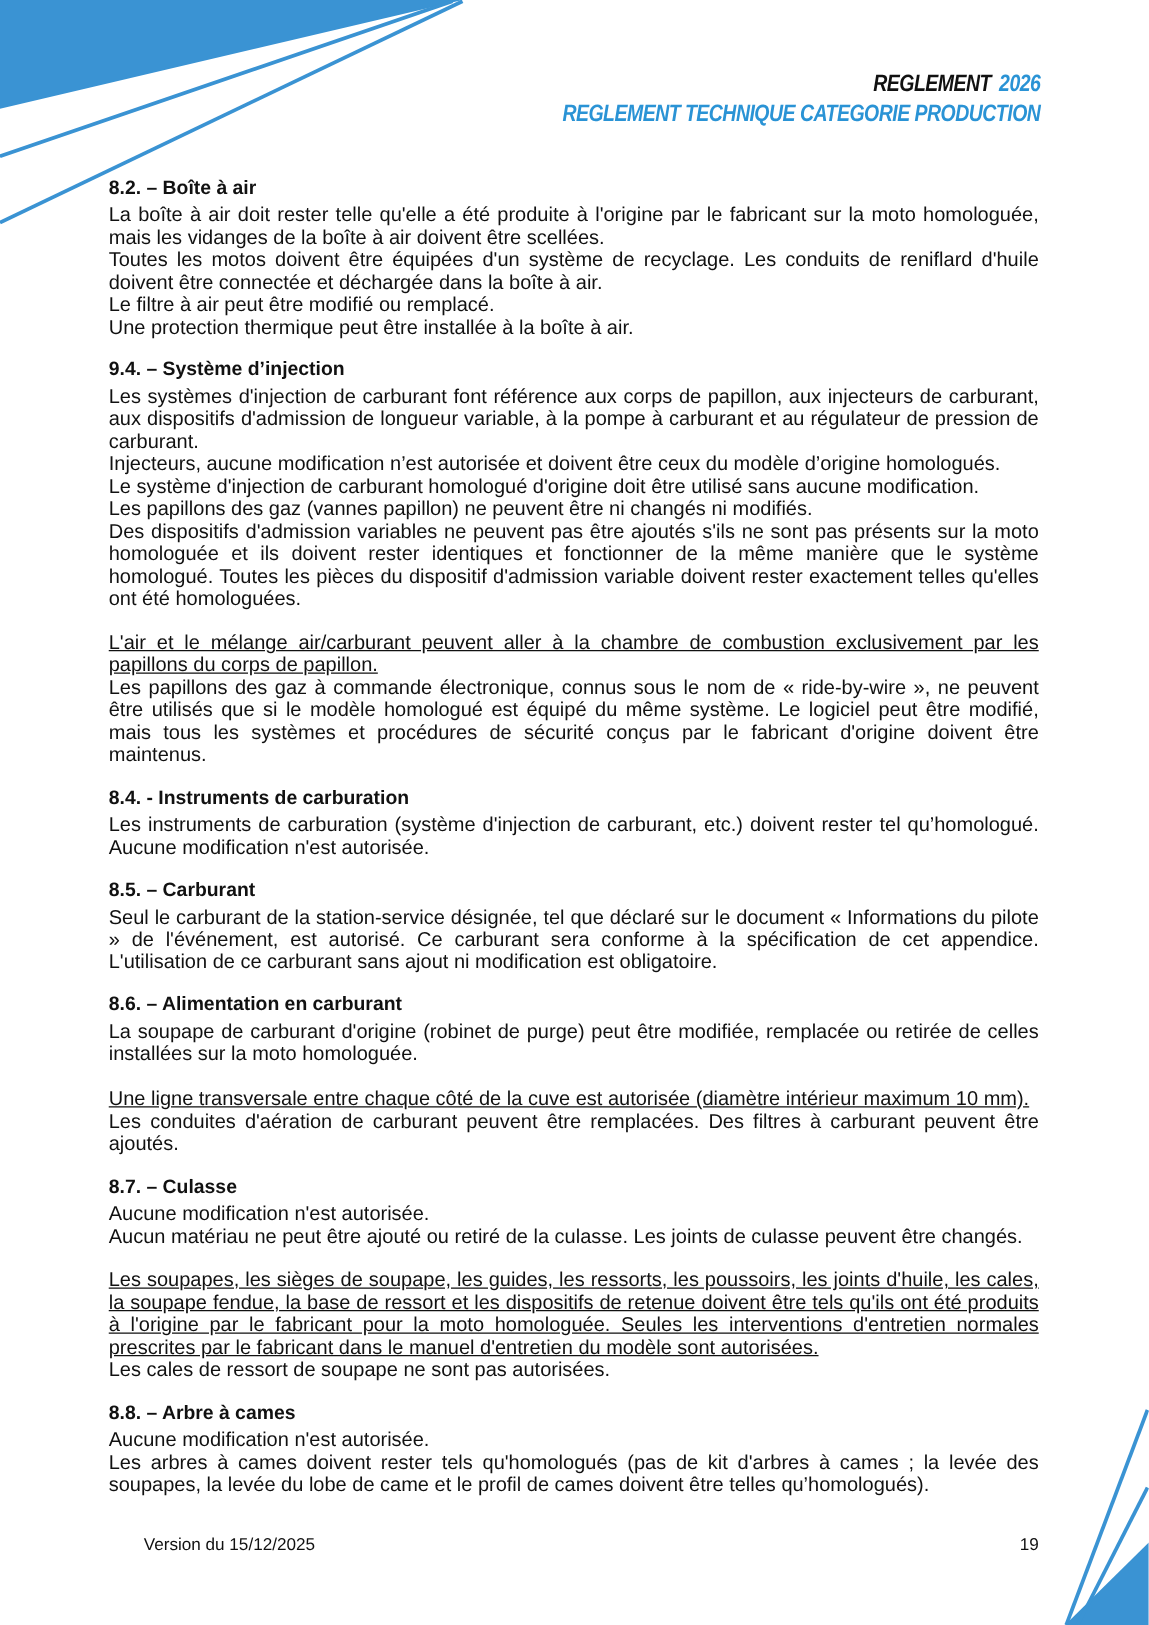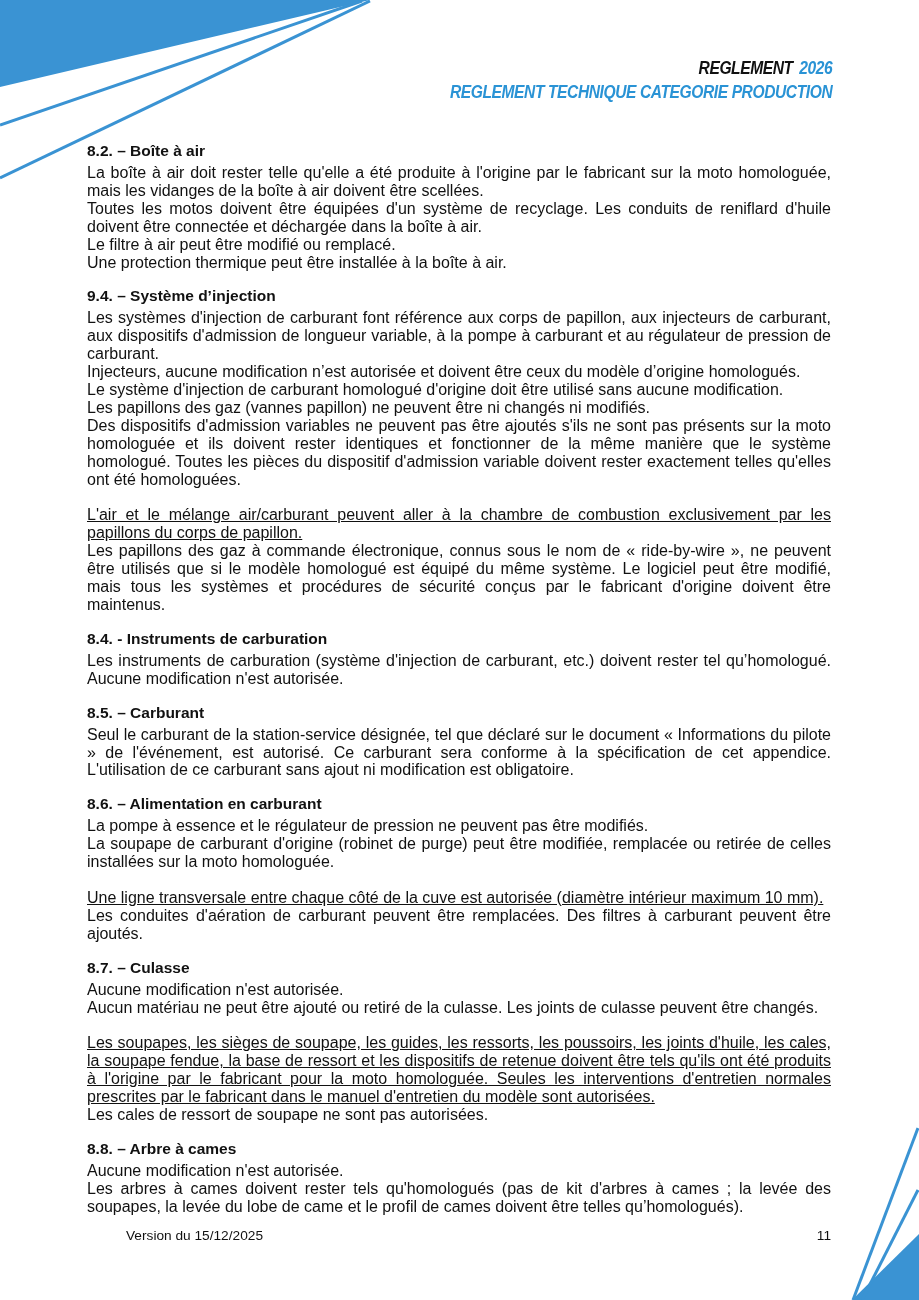--- a/index.html
+++ b/index.html
@@ -11,21 +11,21 @@
             letter-spacing: -0.5px; transform: scaleX(0.82); transform-origin: right center; }
   .header .line1 { font-size: 19px; line-height: 20px; color: #111; }
   .header .line1 .year { color: #2a93d5; margin-left: 8px; }
   .header .line2 { font-size: 19px; line-height: 22px; color: #2a93d5; margin-top: 3px; }
   .content { position: absolute; left: 87px; top: 141px; width: 744px; }
   .section { margin-bottom: 15px; }
   h2 { font-size: 15.5px; font-weight: bold; margin: 0 0 4px 0; line-height: 19px; }
   p { margin: 0; font-size: 16px; line-height: 17.9px; text-align: justify; }
   p.gap { margin-top: 17.9px; text-decoration: underline; }
   .footer { position: absolute; top: 1228px; left: 115px; width: 716px; font-size: 13.7px; }
-  .footer .version { position: absolute; left: 11px; }
+  .footer .version { position: absolute; left: 0; }
   .footer .page { position: absolute; right: 0; }
 </style>
 </head>
 <body>
 
 <svg class="deco" viewBox="0 0 919 1300" xmlns="http://www.w3.org/2000/svg">
   <g>
     <polygon points="0,0 370,0 0,87" fill="#3a93d3"></polygon>
     <line x1="362" y1="1" x2="0" y2="125" stroke="#3a93d3" stroke-width="3"></line>
     <line x1="370" y1="1" x2="0" y2="178" stroke="#3a93d3" stroke-width="3"></line>
@@ -70,21 +70,20 @@
     <p>Les instruments de carburation (système d'injection de carburant, etc.) doivent rester tel qu’homologué. Aucune modification n'est autorisée.</p>
   </div>
 
   <div class="section">
     <h2>8.5. – Carburant</h2>
     <p>Seul le carburant de la station-service désignée, tel que déclaré sur le document « Informations du pilote » de l'événement, est autorisé. Ce carburant sera conforme à la spécification de cet appendice. L'utilisation de ce carburant sans ajout ni modification est obligatoire.</p>
   </div>
 
   <div class="section">
     <h2>8.6. – Alimentation en carburant</h2>
-    <p>La pompe à essence et le régulateur de pression ne peuvent pas être modifiés.</p>
     <p>La soupape de carburant d'origine (robinet de purge) peut être modifiée, remplacée ou retirée de celles installées sur la moto homologuée.</p>
     <p class="gap">Une ligne transversale entre chaque côté de la cuve est autorisée (diamètre intérieur maximum 10 mm).</p>
     <p>Les conduites d'aération de carburant peuvent être remplacées. Des filtres à carburant peuvent être ajoutés.</p>
   </div>
 
   <div class="section">
     <h2>8.7. – Culasse</h2>
     <p>Aucune modification n'est autorisée.</p>
     <p>Aucun matériau ne peut être ajouté ou retiré de la culasse. Les joints de culasse peuvent être changés.</p>
     <p class="gap">Les soupapes, les sièges de soupape, les guides, les ressorts, les poussoirs, les joints d'huile, les cales, la soupape fendue, la base de ressort et les dispositifs de retenue doivent être tels qu'ils ont été produits à l'origine par le fabricant pour la moto homologuée. Seules les interventions d'entretien normales prescrites par le fabricant dans le manuel d'entretien du modèle sont autorisées.</p>
@@ -93,14 +92,14 @@
 
   <div class="section">
     <h2>8.8. – Arbre à cames</h2>
     <p>Aucune modification n'est autorisée.</p>
     <p>Les arbres à cames doivent rester tels qu'homologués (pas de kit d'arbres à cames ; la levée des soupapes, la levée du lobe de came et le profil de cames doivent être telles qu’homologués).</p>
   </div>
 </div>
 
 <div class="footer">
   <span class="version">Version du 15/12/2025</span>
-  <span class="page">11</span>
+  <span class="page">19</span>
 </div>
 
 </body></html>

